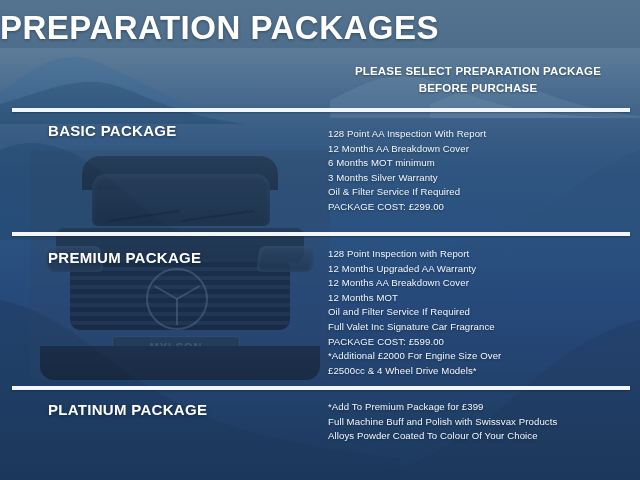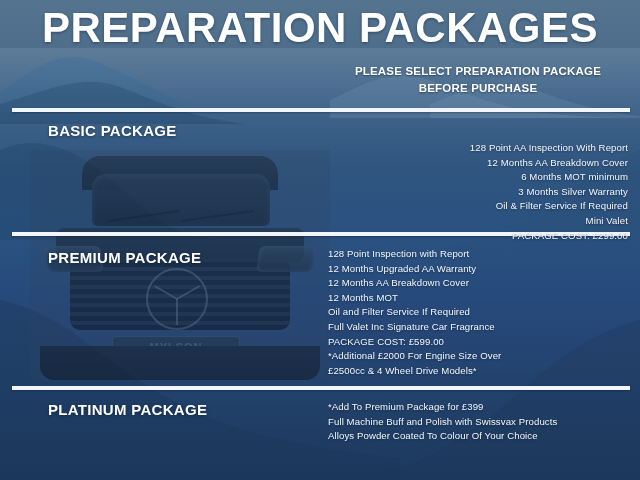--- a/index.html
+++ b/index.html
@@ -181,23 +181,22 @@
     background: rgba(32,70,118,0.40);
     mix-blend-mode: multiply;
   }
 
   
   .title {
     position: absolute;
     left: 0;
     right: 0;
     top: 8px;
-    text-align: center;
     color: #ffffff;
-    font-size: 42px;
+    font-size: 33px;
     font-weight: bold;
     letter-spacing: 0.5px;
     line-height: 40px;
     text-shadow: 0 1px 3px rgba(10,25,45,0.45);
   }
   .subtitle {
     position: absolute;
     left: 328px;
     top: 63px;
     width: 300px;
@@ -283,27 +282,26 @@
   <div class="subtitle">
     <div>PLEASE SELECT PREPARATION PACKAGE</div>
     <div>BEFORE PURCHASE</div>
   </div>
 
   <div class="rule" style="top:108px;"></div>
   <div class="rule" style="top:232px;"></div>
   <div class="rule" style="top:386px;"></div>
 
   <div class="pkg-name" style="top:122px;">BASIC PACKAGE</div>
-  <div class="pkg-list" style="top:141px;text-align:right;">
+  <div class="pkg-list" style="top:127px;">
     <div>128 Point AA Inspection With Report</div>
     <div>12 Months AA Breakdown Cover</div>
     <div>6 Months MOT minimum</div>
     <div>3 Months Silver Warranty</div>
     <div>Oil &amp; Filter Service If Required</div>
-    <div>Mini Valet</div>
     <div>PACKAGE COST: £299.00</div>
   </div>
 
   <div class="pkg-name" style="top:249px;">PREMIUM PACKAGE</div>
   <div class="pkg-list" style="top:247px;">
     <div>128 Point Inspection with Report</div>
     <div>12 Months Upgraded AA Warranty</div>
     <div>12 Months AA Breakdown Cover</div>
     <div>12 Months MOT</div>
     <div>Oil and Filter Service If Required</div>

